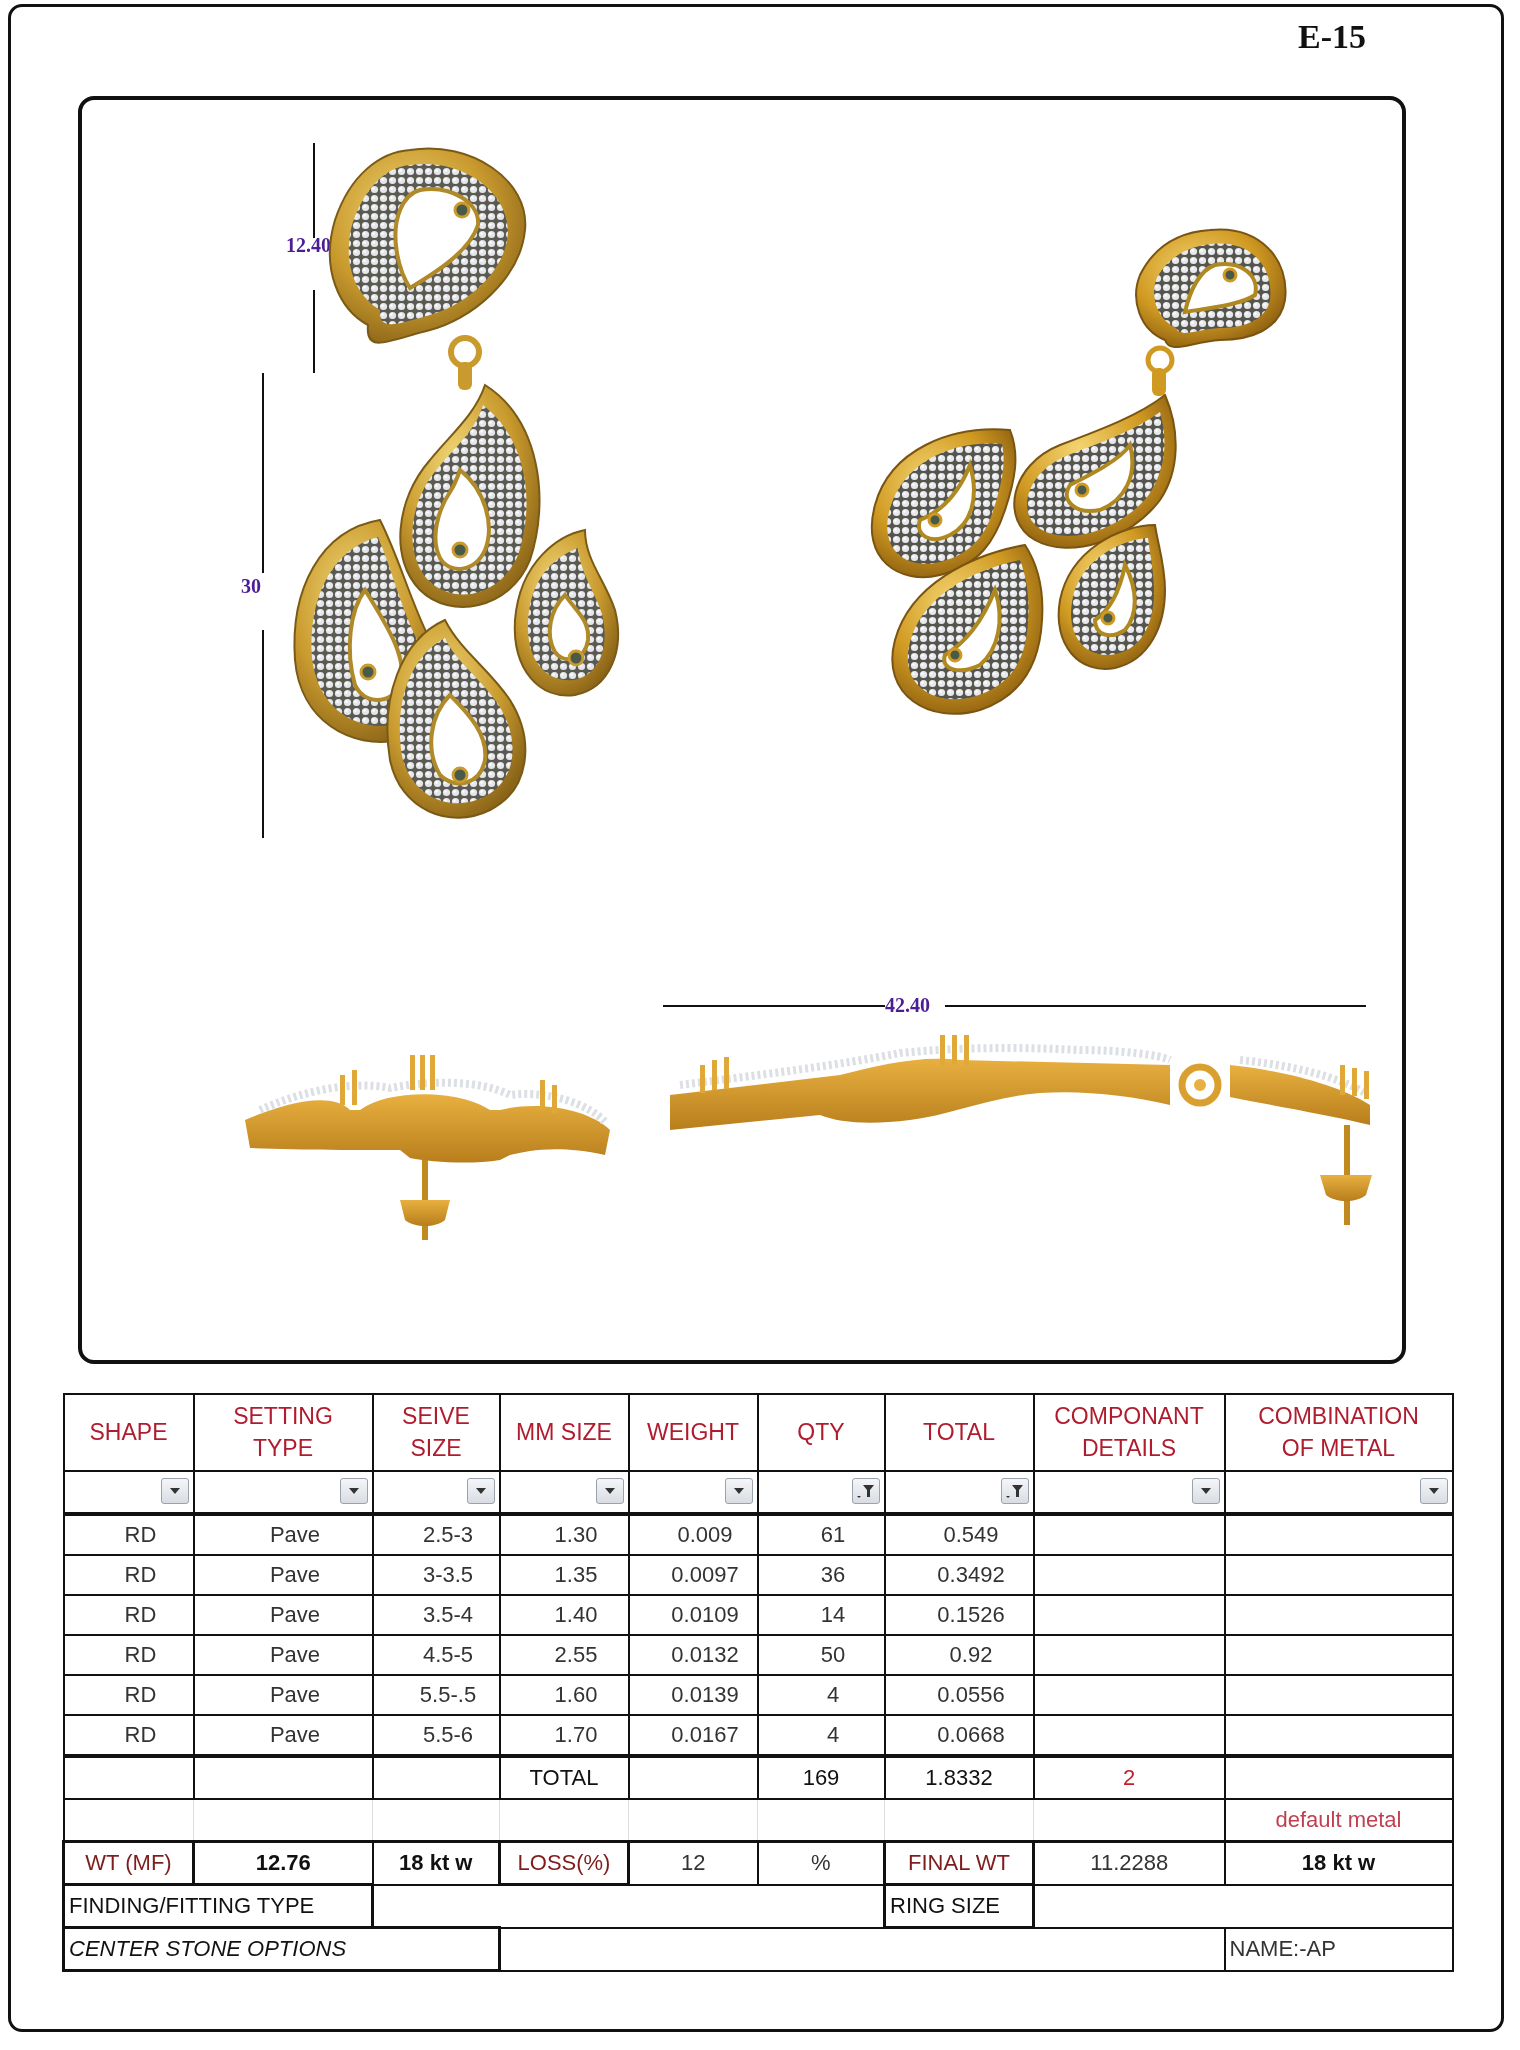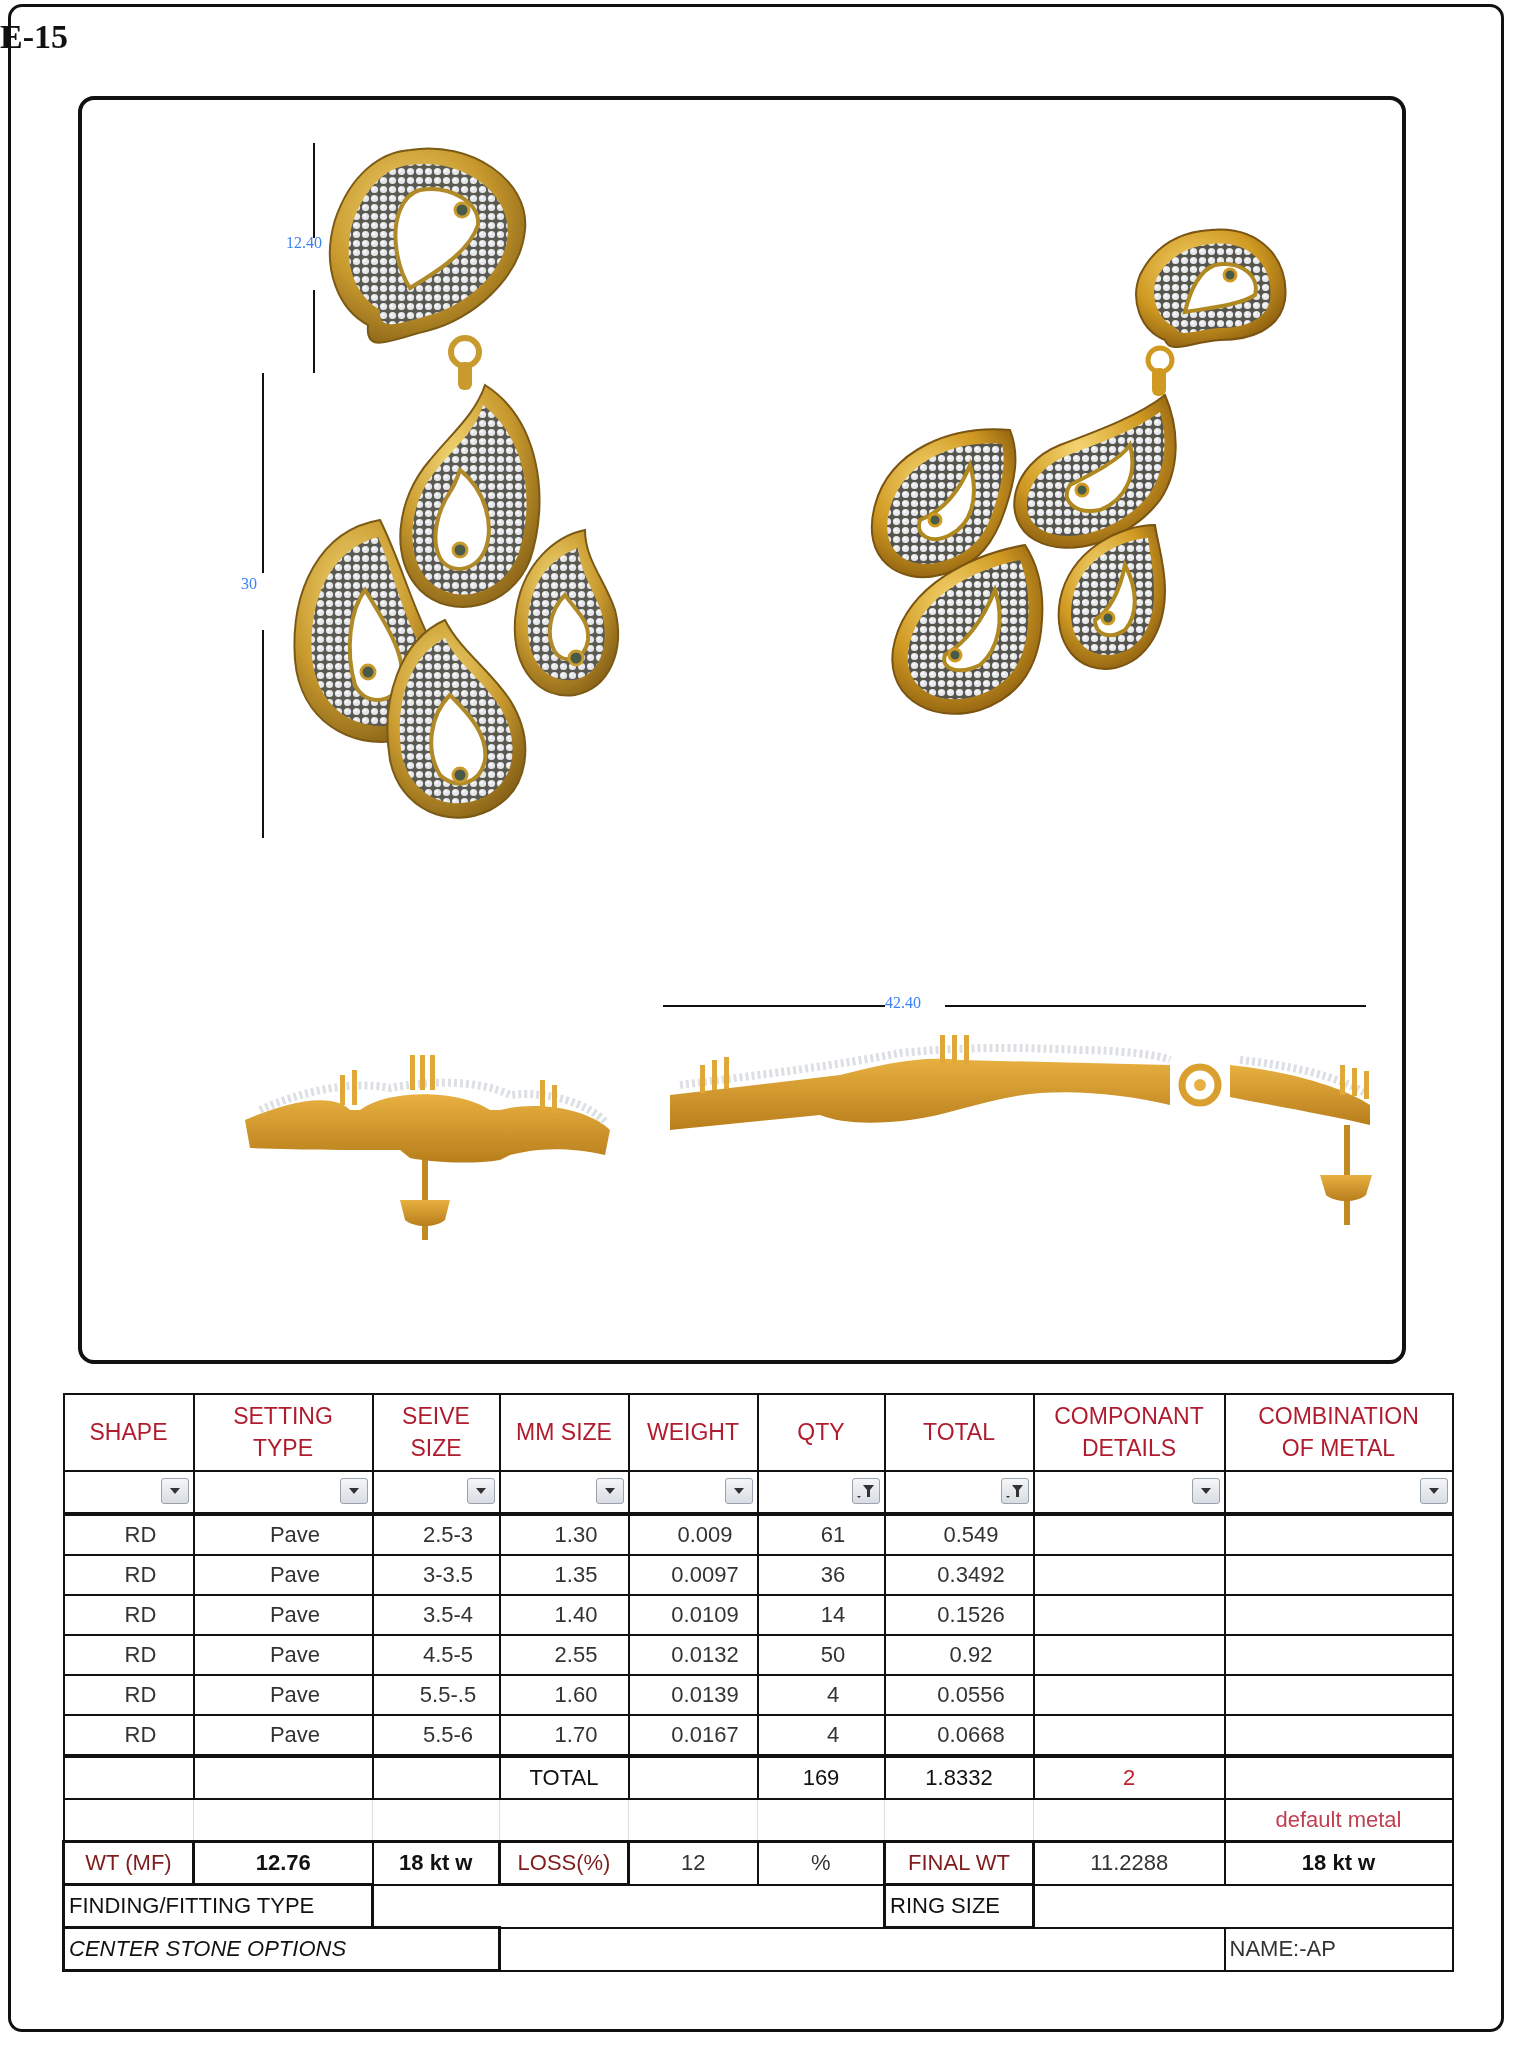--- a/index.html
+++ b/index.html
@@ -1,20 +1,20 @@
 <!DOCTYPE html>
 <html><head>
 <meta charset="utf-8">
 <style>
   html, body { margin:0; padding:0; background:#ffffff; }
   body { width:1520px; height:2050px; position:relative; overflow:hidden; font-family:"Liberation Sans", sans-serif; }
   .outer-frame { position:absolute; left:8px; top:4px; width:1496px; height:2028px; border:3px solid #111; border-radius:14px; box-sizing:border-box; }
-  .title { position:absolute; left:0; width:1366px; top:18px; text-align:left; font-family:"Liberation Serif", serif; font-weight:bold; font-size:34px; color:#111; }
+  .title { position:absolute; left:0; width:1366px; top:18px; text-align:right; font-family:"Liberation Serif", serif; font-weight:bold; font-size:34px; color:#111; }
   .image-frame { position:absolute; left:78px; top:96px; width:1328px; height:1268px; border:4px solid #111; border-radius:16px; box-sizing:border-box; background:#fff; }
-  .dim-label { position:absolute; font-family:"Liberation Serif", serif; font-weight:normal; font-size:16px; color:#3b82f6; }
+  .dim-label { position:absolute; font-family:"Liberation Serif", serif; font-weight:bold; font-size:20px; color:#4c1d95; }
   .dim-line-v { position:absolute; width:2px; background:#111; }
   .dim-line-h { position:absolute; height:2px; background:#111; }
   .jewel { position:absolute; }
 
   table.spec { position:absolute; left:62px; top:1393px; border-collapse:collapse; table-layout:fixed; font-family:"Liberation Sans", sans-serif; }
   table.spec td { border:2px solid #111; text-align:center; vertical-align:middle; font-size:22px; color:#333; padding:0; overflow:hidden; white-space:nowrap; }
   table.spec tr.hdr td { color:#b01c2e; font-size:23px; line-height:1.35; white-space:normal; height:75px; }
   table.spec tr.flt td { height:40px; position:relative; border-bottom:4px solid #111; }
   table.spec tr.row td { height:38px;padding-left:24px; }
   table.spec tr.tot td { height:40px; border-top:4px solid #111; }

